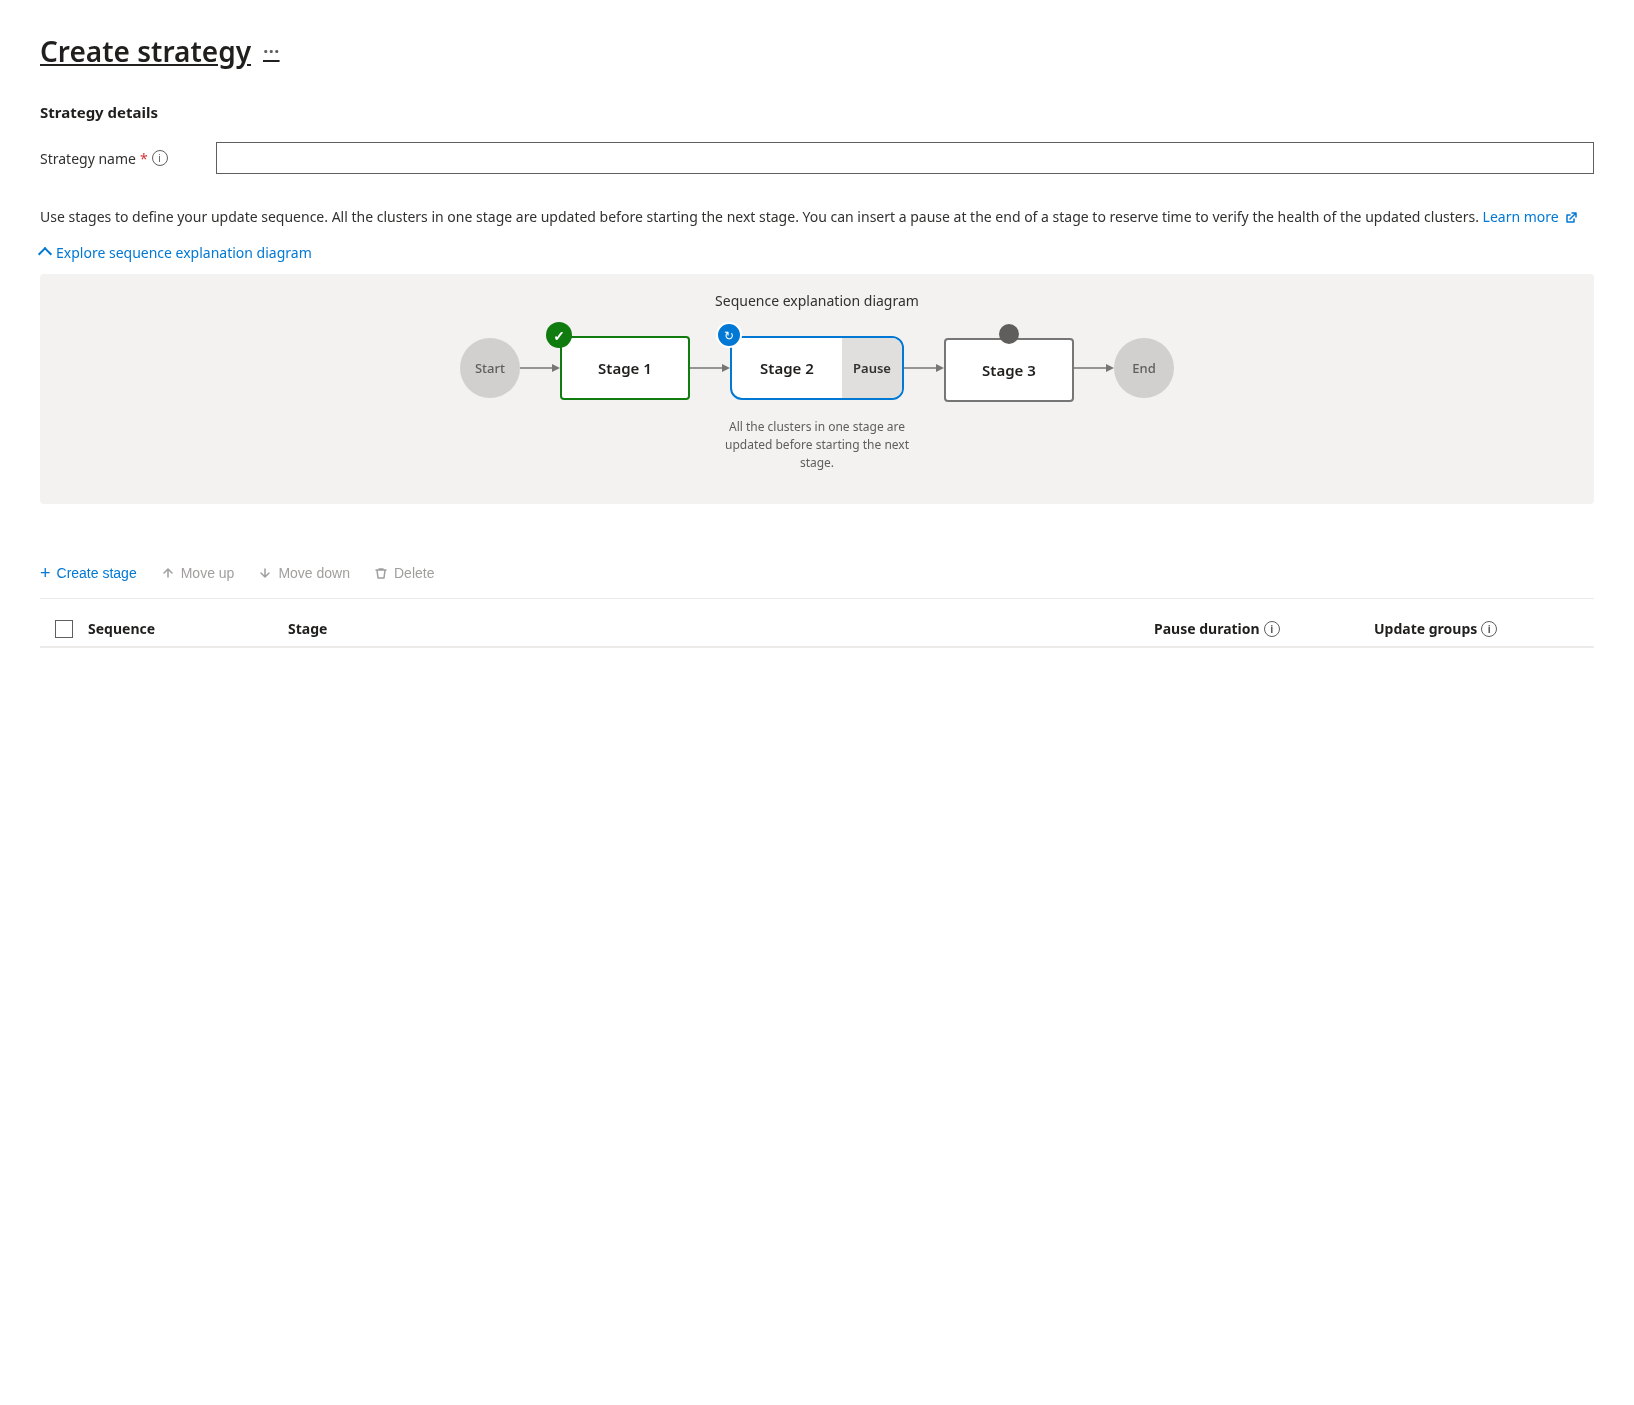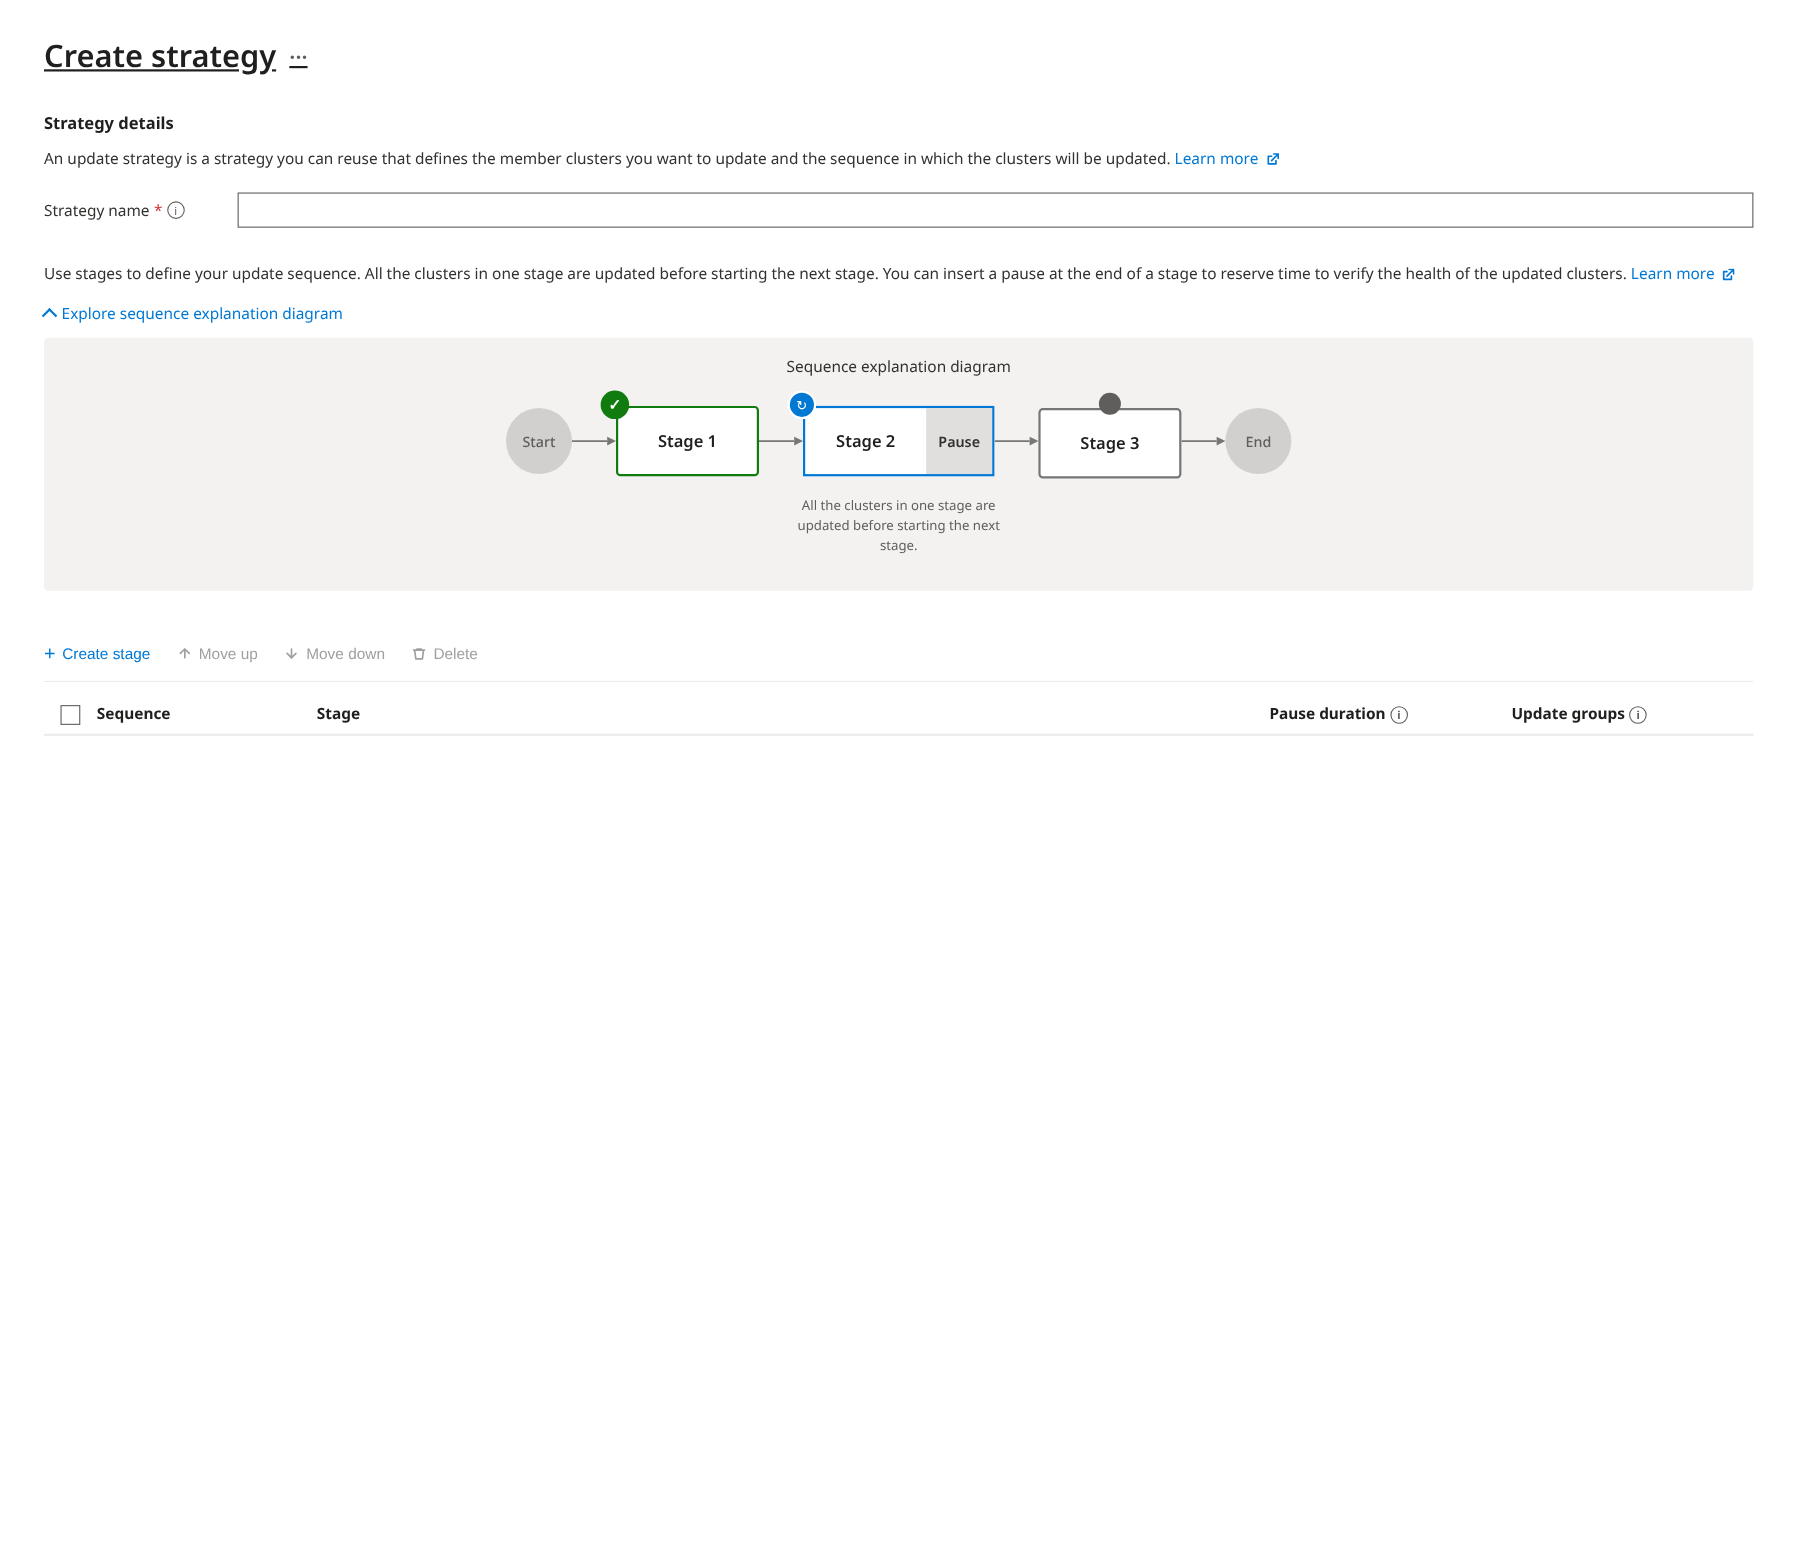--- a/index.html
+++ b/index.html
@@ -125,21 +125,21 @@
       border-left: 2px solid #0078d4;
       border-top: 2px solid #0078d4;
       transform: rotate(45deg);
       margin-bottom: -2px;
     }
 
     .diagram-container {
       background: #f3f2f1;
       border-radius: 4px;
       padding: 17px 32px 32px;
-      margin-bottom: 32px;
+      margin-bottom: 44px;
     }
     .diagram-title {
       text-align: center;
       font-size: 14px;
       color: #323130;
       margin-bottom: 24px;
     }
 
     .diagram-flow {
       display: flex;
@@ -216,21 +216,21 @@
       font-weight: 600;
       color: #201f1e;
       border-radius: 4px;
     }
     .flow-stage-box.green-border { border-color: #107c10; }
 
     .flow-pause-group {
       display: flex;
       align-items: center;
       border: 2px solid #0078d4;
-      border-radius: 0;
+      border-radius: 12px;
       background: #fff;
       overflow: hidden;
     }
     .flow-pause-stage {
       width: 110px;
       height: 60px;
       display: flex;
       align-items: center;
       justify-content: center;
       font-size: 15px;
@@ -340,29 +340,20 @@
 <body>
 
 <div class="page-title">
   <span>Create strategy</span>
   <span class="page-title-ellipsis">···</span>
 </div>
 
 <div class="section-divider">
   <div class="section-title">Strategy details</div>
 
-  <div class="description-text">
-    <span>An update strategy is a strategy you can reuse that defines the member clusters you want to update and the sequence in which the clusters will be updated.</span>
-    <a class="learn-more-link">
-      <span>Learn more</span>
-      <svg class="external-icon" viewBox="0 0 12 12" fill="none" xmlns="http://www.w3.org/2000/svg">
-        <path d="M7 1h4v4M11 1L5 7M2 3h3M2 3v7h7V7" stroke="#0078d4" stroke-width="1.5" stroke-linecap="round" stroke-linejoin="round"></path>
-      </svg>
-    </a>
-  </div>
 
   <div class="form-row">
     <label class="form-label">
       <span>Strategy name</span>
       <span class="required-star">*</span>
       <span class="info-icon">i</span>
     </label>
     <input class="strategy-name-input" type="text" placeholder="" style="">
   </div>
 </div>

